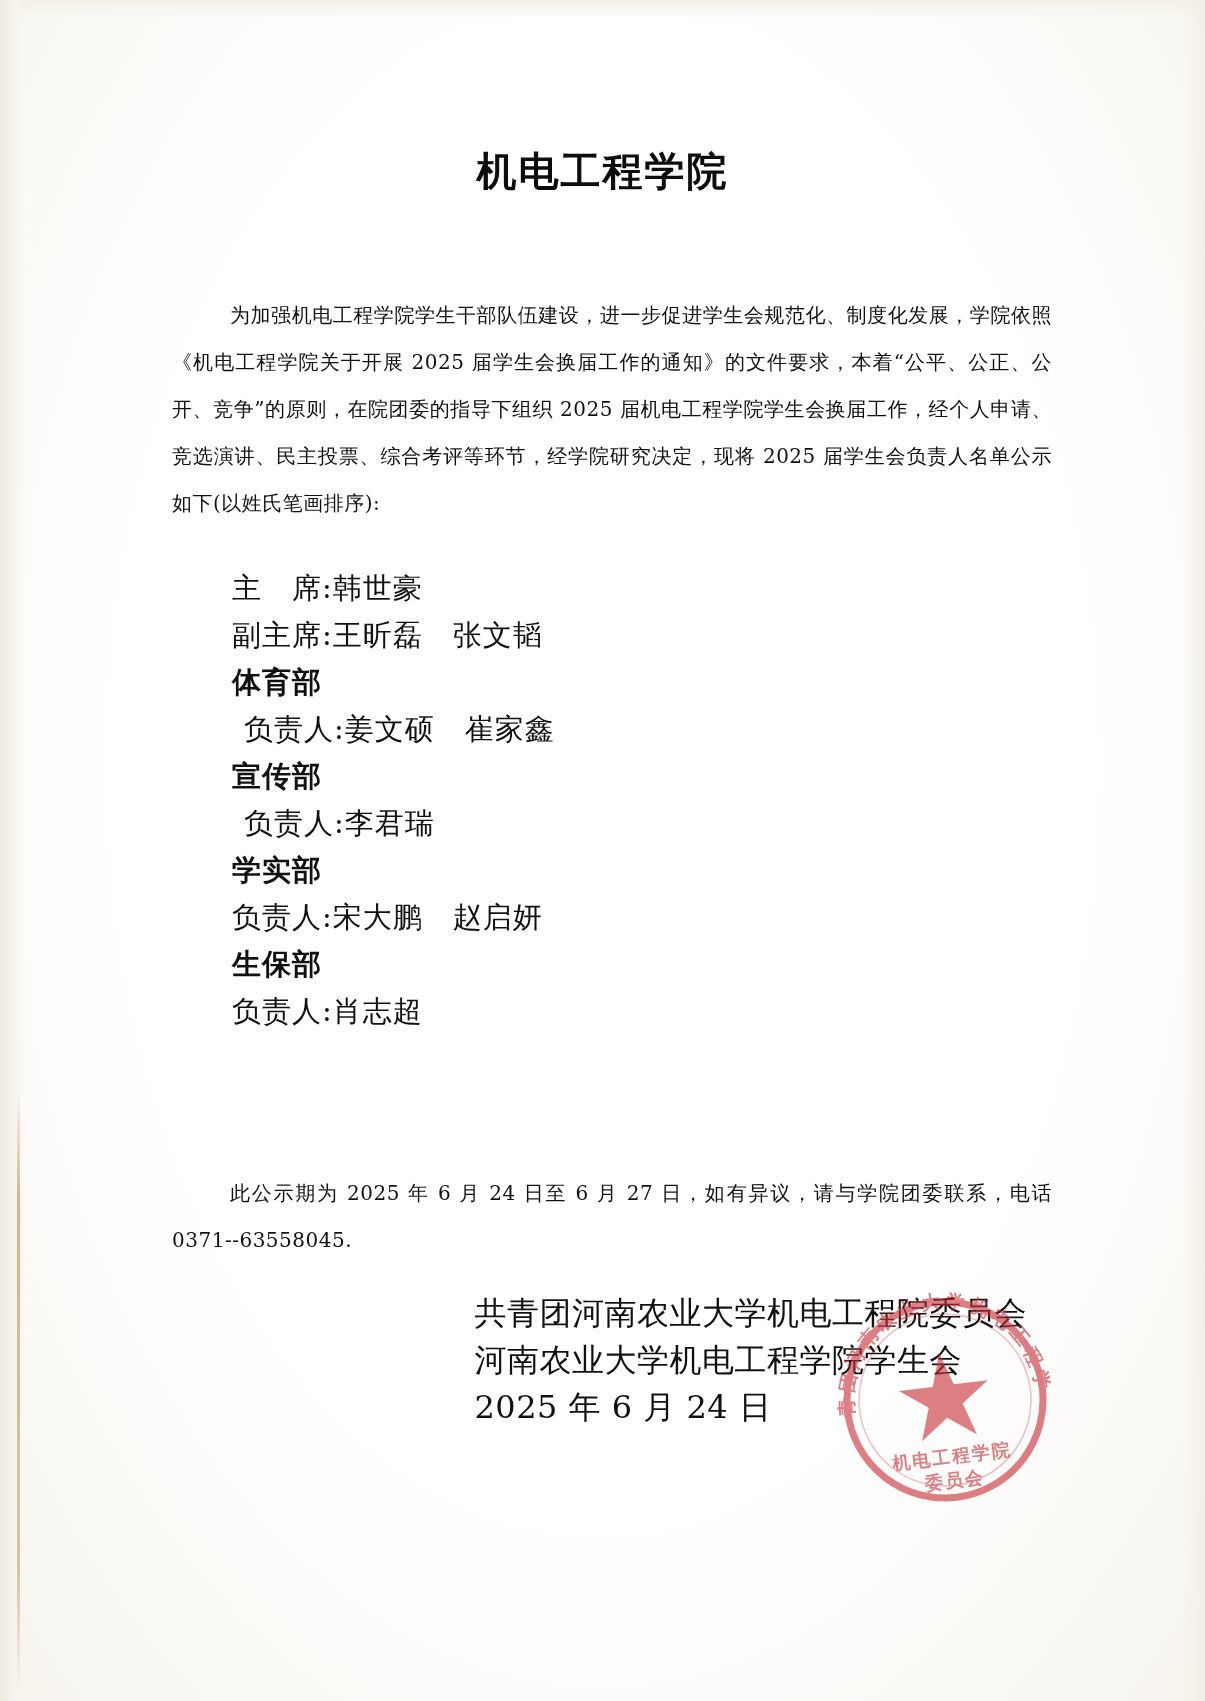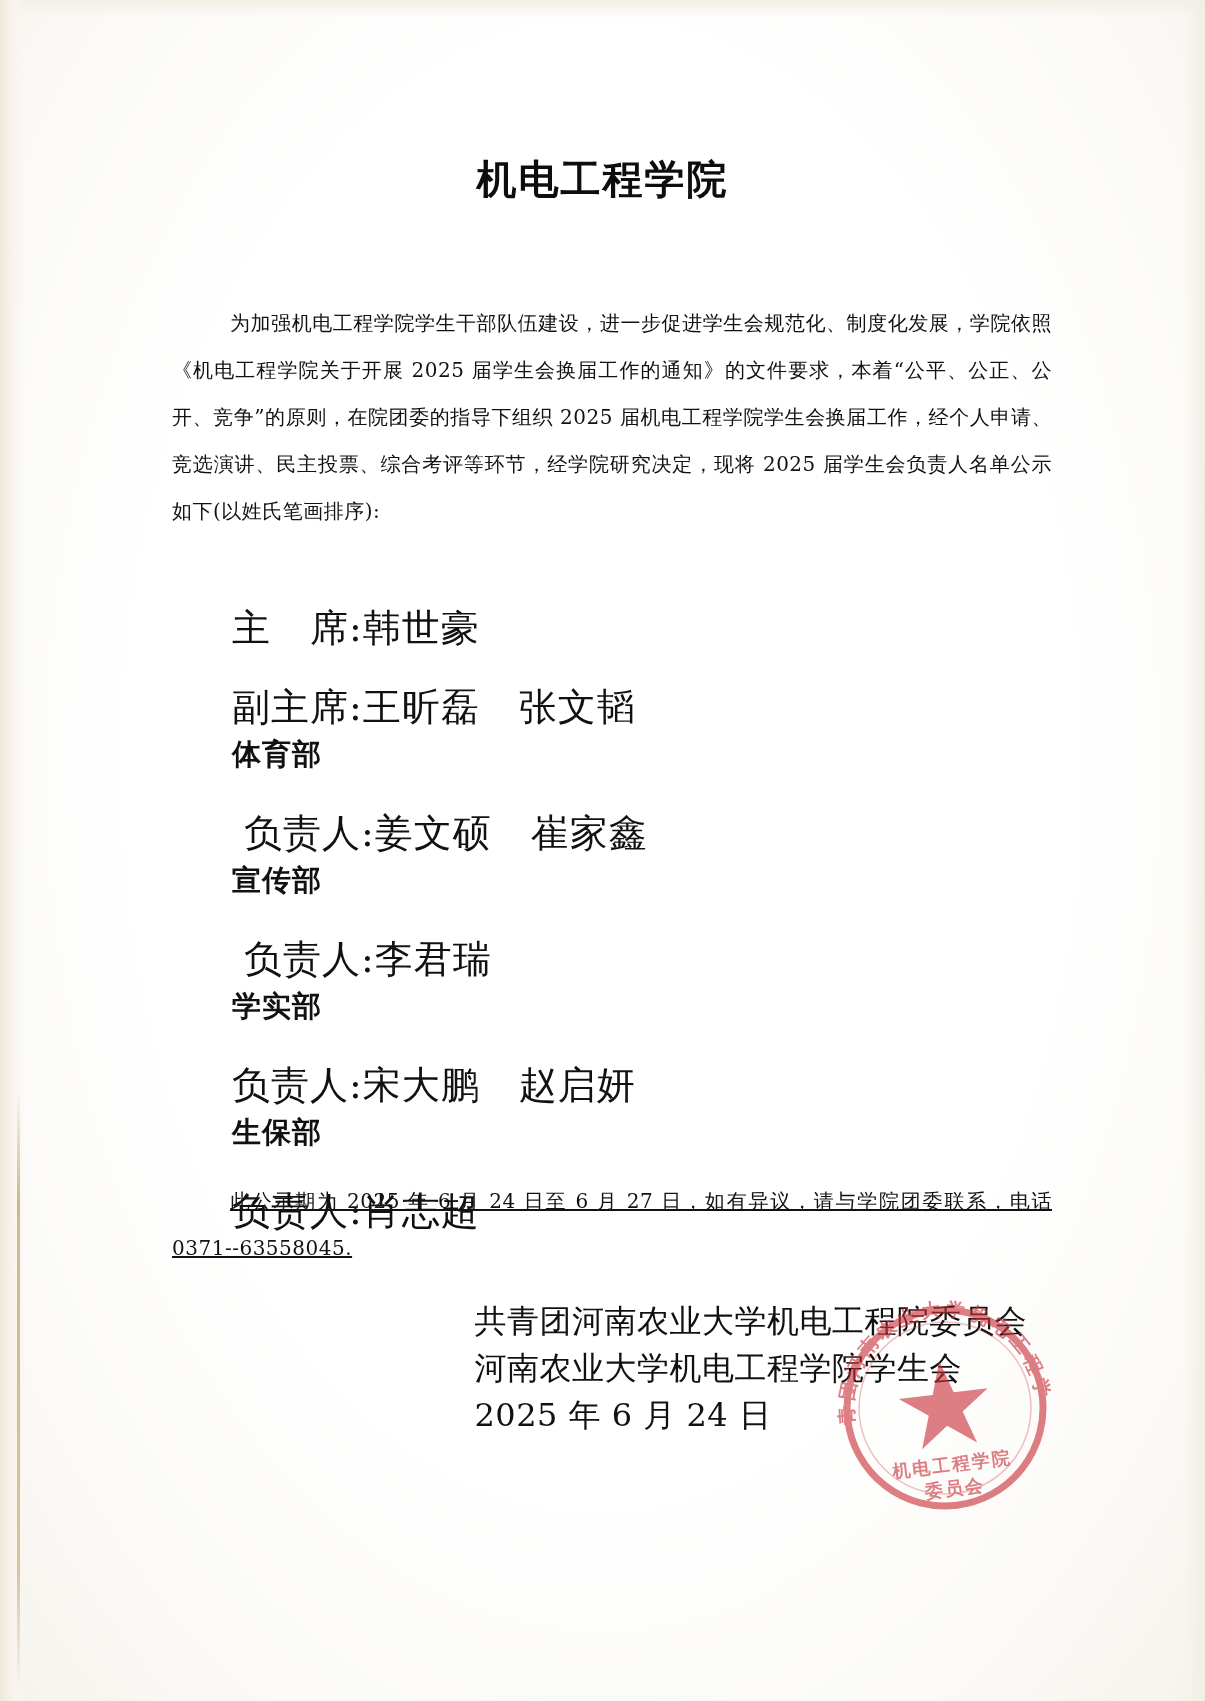--- a/index.html
+++ b/index.html
@@ -46,21 +46,21 @@
   }
   .edge-right {
     position: absolute;
     right: 0; top: 0; bottom: 0;
     width: 22px;
     background: linear-gradient(to left, #f2eee5 0%, rgba(255,255,255,0) 100%);
   }
 
   .content {
     position: absolute;
-    left: 0; top: 8px;
+    left: 0; top: 0;
     width: 1205px;
     height: 1422px;
   }
 
   .title-block {
     position: absolute;
     left: 0;
     top: 140px;
     width: 1205px;
     text-align: center;
@@ -94,42 +94,41 @@
     top: 565px;
     width: 820px;
   }
   .dept {
     font-size: 29px;
     line-height: 47px;
     font-weight: bold;
     letter-spacing: 1px;
   }
   .role-row {
-    font-size: 38px;
+    font-size: 29px;
     line-height: 47px;
     letter-spacing: 1px;
     white-space: pre;
-    margin-top: 32px;
   }
   .role-row .role-label {
     display: inline;
   }
   .role-row .names {
     display: inline;
   }
   .indent-1 { margin-left: 0px; }
   .indent-2 { margin-left: 12px; }
 
   .closing {
     position: absolute;
     left: 172px;
     top: 1170px;
     width: 880px;
   }
-  .closing .para { text-indent: 58px; text-decoration: underline; }
+  .closing .para { text-indent: 58px; }
 
   .sign-block {
     position: absolute;
     right: 178px;
     top: 1290px;
     text-align: left;
     font-size: 32px;
     line-height: 47px;
     letter-spacing: 0.5px;
   }

